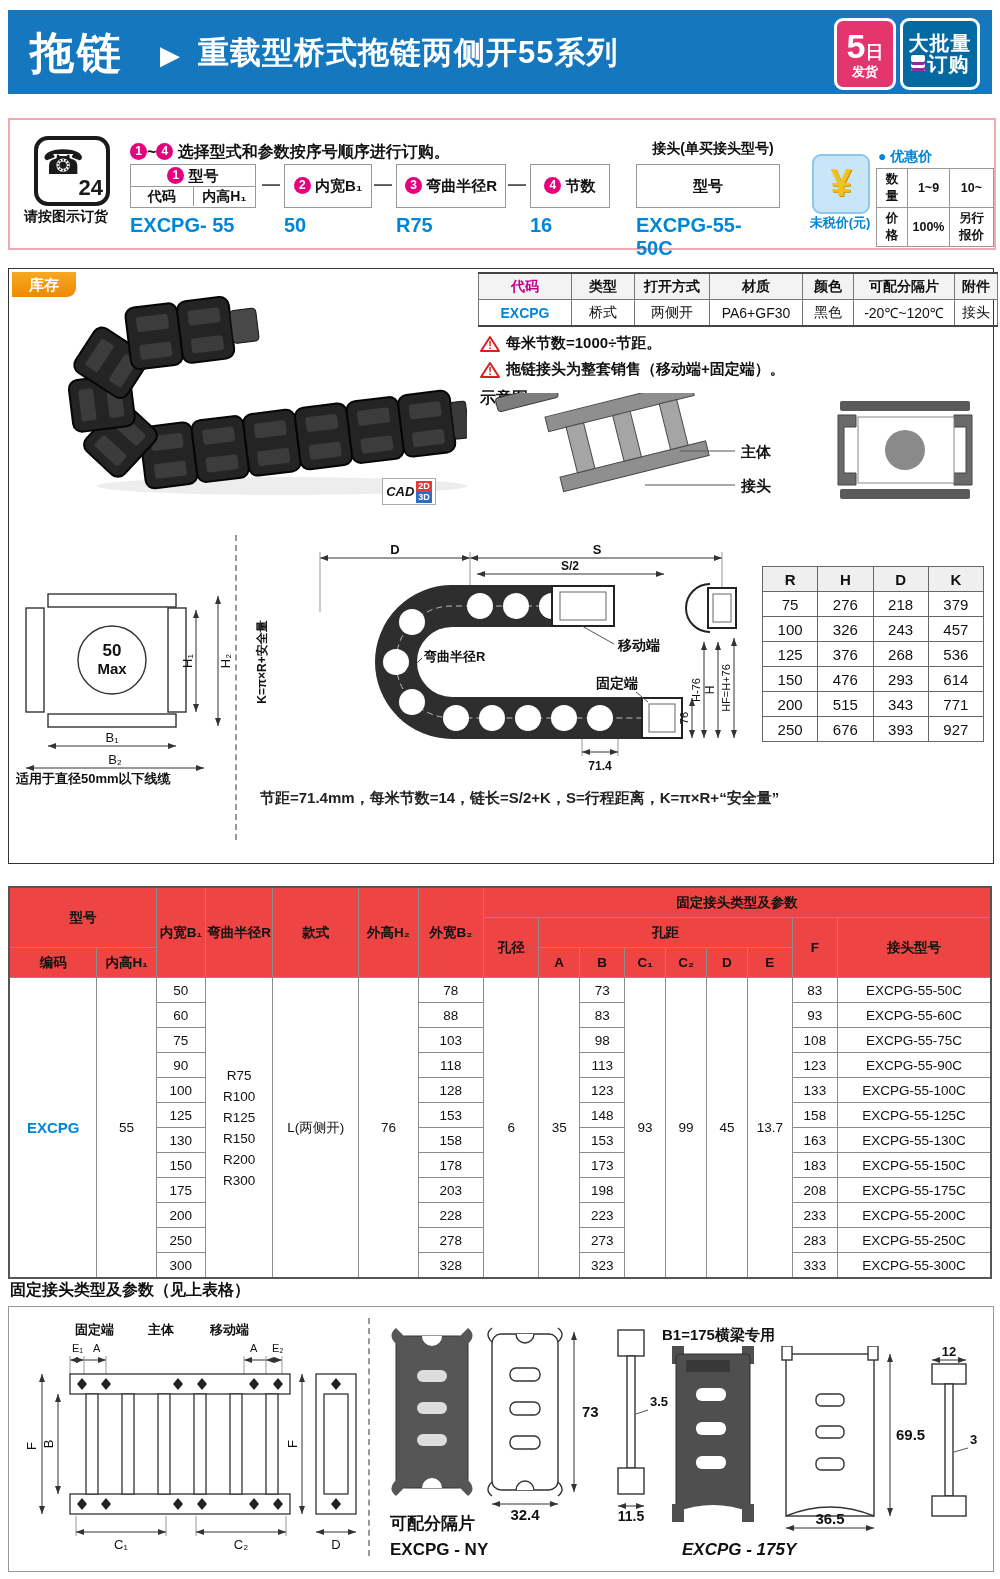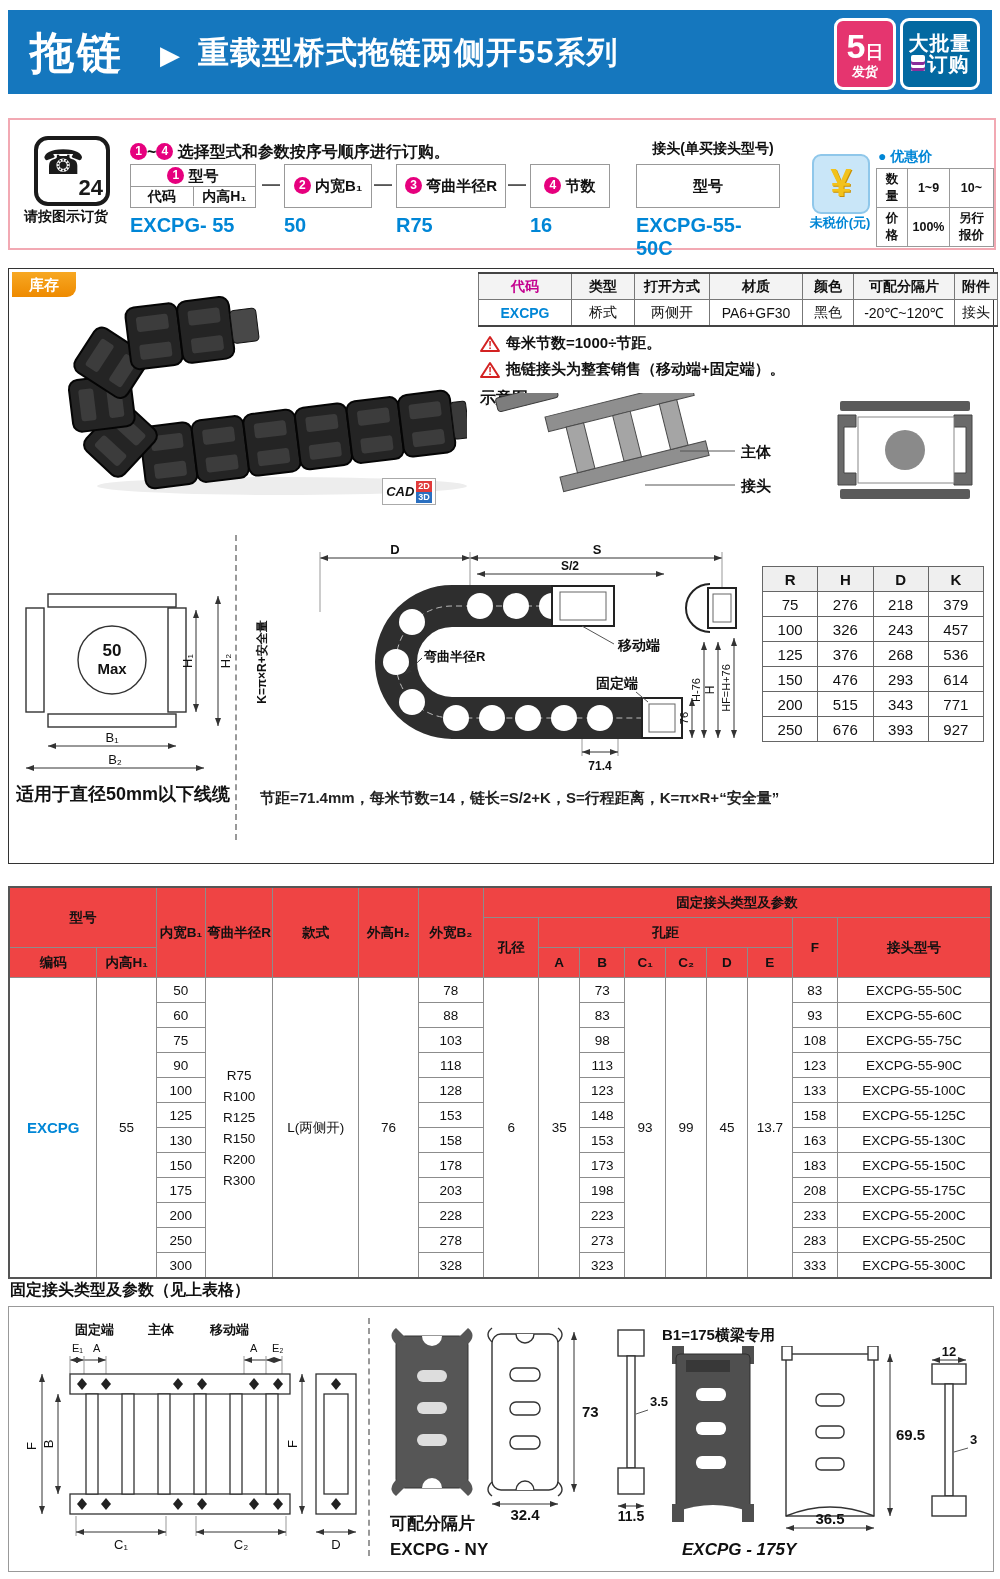--- a/index.html
+++ b/index.html
@@ -64,21 +64,21 @@
   .spec-tbl{position:absolute;left:478px;top:272px;border-collapse:collapse;table-layout:fixed;width:512px;
             text-align:center;font-size:14px;}
   .spec-tbl th,.spec-tbl td{border:1px solid #777;height:25px;padding:0;}
   .spec-tbl th{background:#f3f3f3;font-weight:bold;}
   .spec-tbl{border-top:2px solid #444;border-bottom:2px solid #444;}
   .mag{color:#C4008F;}
   .blue{color:#0086D6;}
   .warnline{position:absolute;left:480px;font-size:15px;font-weight:bold;display:flex;align-items:center;gap:6px;}
   .schem-title{position:absolute;left:480px;top:388px;font-size:16px;font-weight:bold;}
   .divider1{position:absolute;left:235px;top:535px;height:305px;border-left:2px dashed #999;}
-  .sect-cap{position:absolute;left:16px;top:770px;font-size:18px;font-weight:bold;white-space:nowrap;margin-top:12px;}
+  .sect-cap{position:absolute;left:16px;top:770px;font-size:13px;font-weight:bold;white-space:nowrap;}
   .rhdk{position:absolute;left:762px;top:566px;border-collapse:collapse;table-layout:fixed;width:222px;
         text-align:center;font-size:15px;}
   .rhdk th,.rhdk td{border:1px solid #666;height:24px;padding:0;}
   .rhdk th{background:#efefef;font-weight:bold;}
   .notes{position:absolute;left:260px;top:784px;font-size:15px;font-weight:bold;line-height:27px;color:#222;}
   .notes sub{font-size:10px;}
 
   
   .maintbl{position:absolute;left:8px;top:886px;border-collapse:collapse;table-layout:fixed;width:984px;
            text-align:center;font-size:13.5px;}

